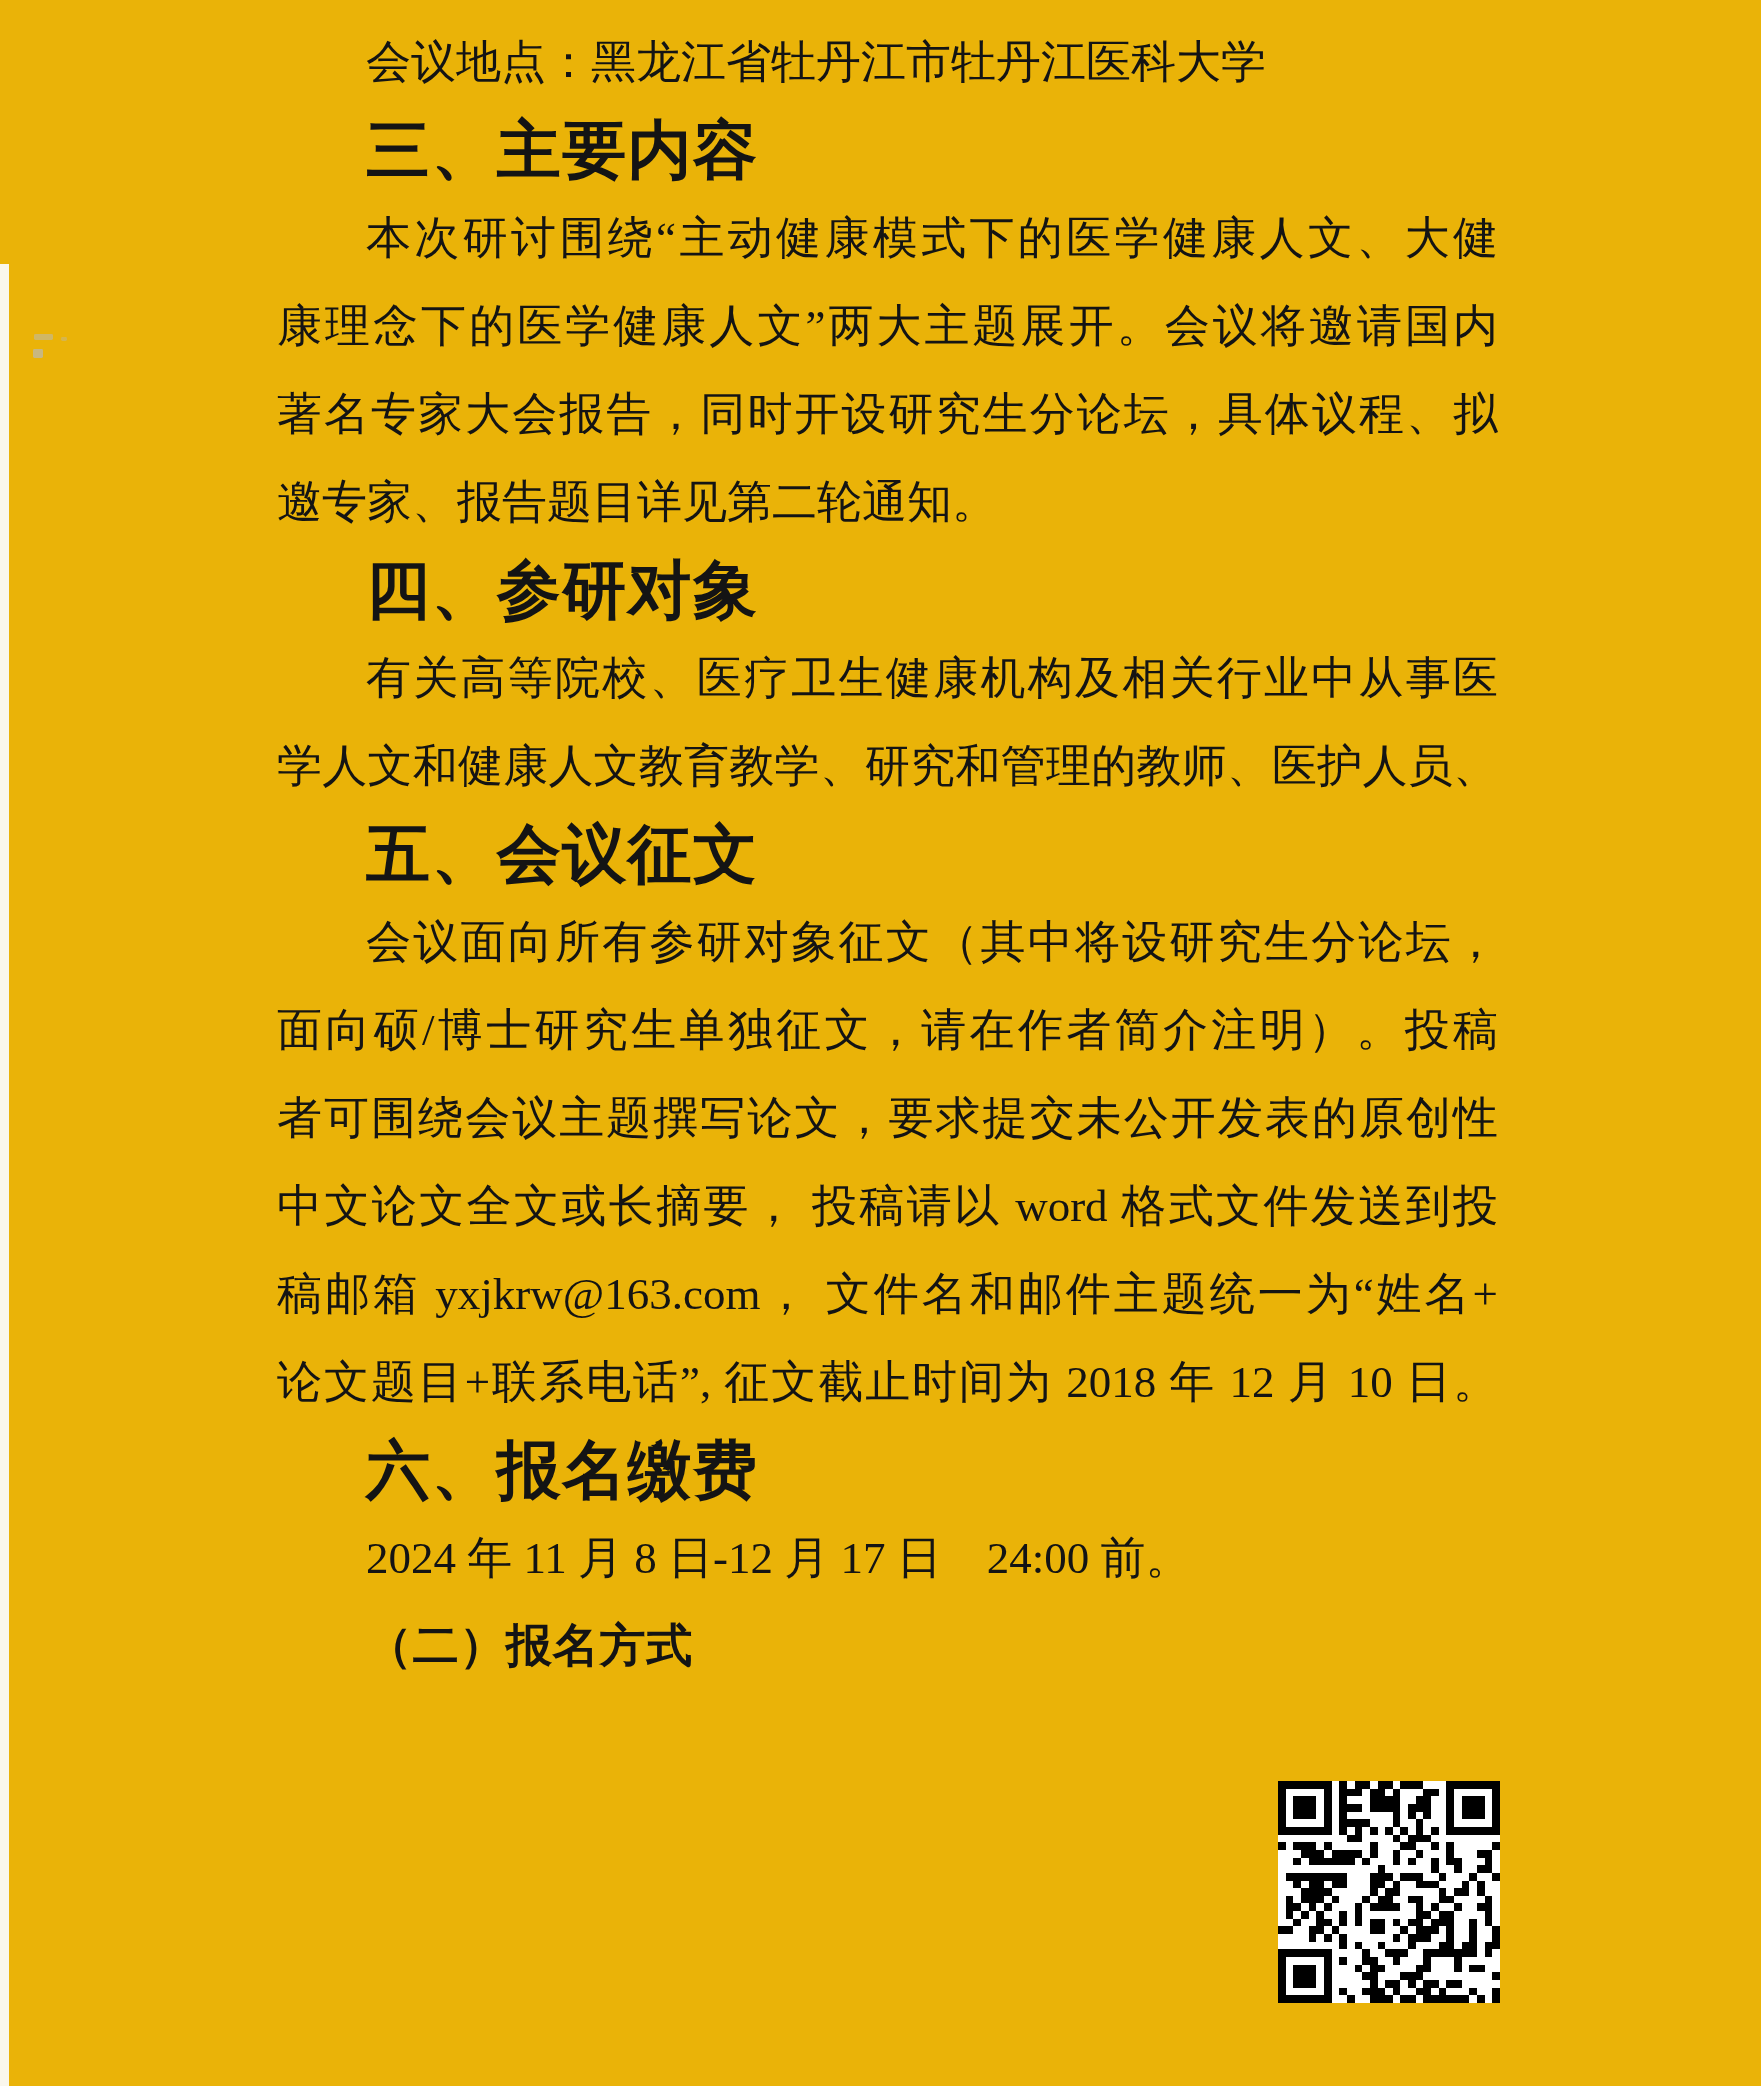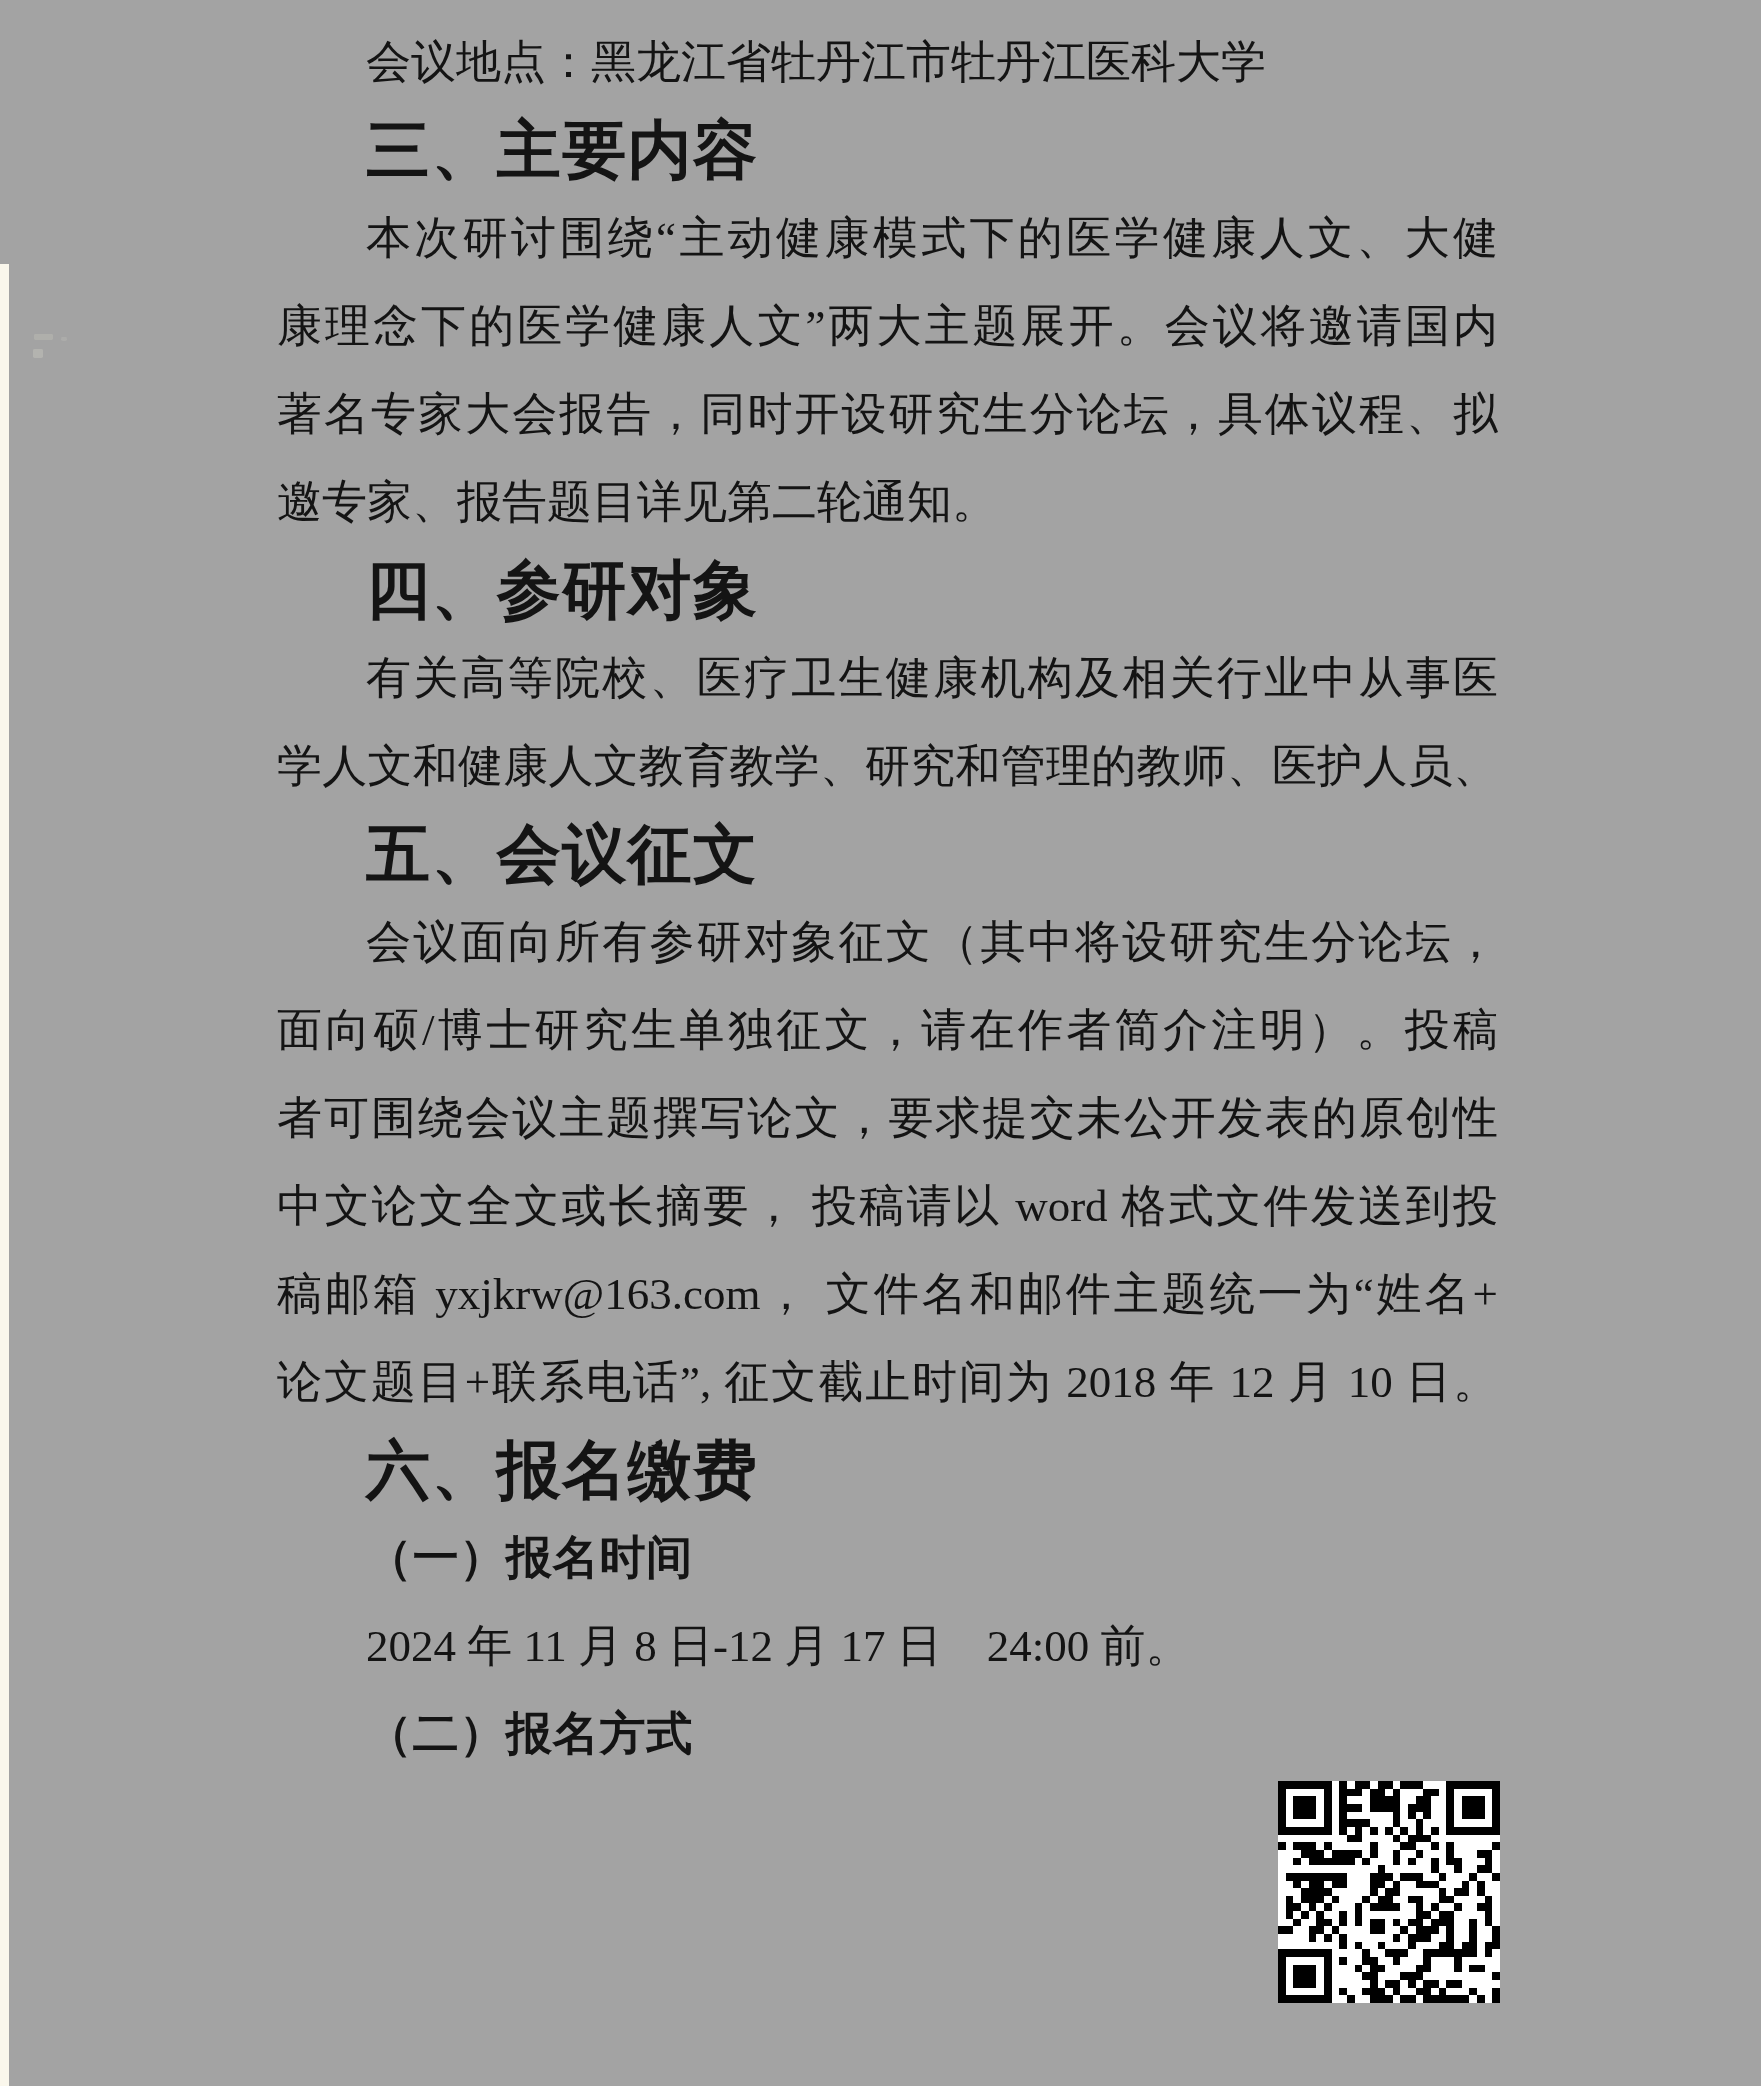--- a/index.html
+++ b/index.html
@@ -1,20 +1,20 @@
 <!DOCTYPE html>
 <html style="font-size:11.4px"><head>
 <meta charset="utf-8">
 <style>
   * { margin:0; padding:0; box-sizing:border-box; }
   html,body { background:#ffffff; }
   .page {
     position:relative;
     width:1761px; height:2087px;
-    background:#a3a3a3;
+    background:#eab308;
     color:#141414;
     overflow:hidden;
   }
   
   .stripe {
     position:absolute; left:0; top:264px; width:9.2px; height:1823px;
     background:#faf7ec;
   }
   .speck  { position:absolute; background:#b9b9b3; border-radius:1.4px; }
   .speck.a { left:34px; top:334px; width:18.5px; height:6.4px; opacity:.55; }
@@ -68,21 +68,20 @@
     <p class="line indent fill">有关高等院校、医疗卫生健康机构及相关行业中从事医</p>
     <p class="line fill">学人文和健康人文教育教学、研究和管理的教师、医护人员、</p>
     <h2 class="line heading indent">五、会议征文</h2>
     <p class="line indent fill">会议面向所有参研对象征文（其中将设研究生分论坛，</p>
     <p class="line fill">面向硕/博士研究生单独征文，请在作者简介注明）。投稿</p>
     <p class="line fill">者可围绕会议主题撰写论文，要求提交未公开发表的原创性</p>
     <p class="line fill">中文论文全文或长摘要， 投稿请以 word 格式文件发送到投</p>
     <p class="line fill">稿邮箱 yxjkrw@163.com， 文件名和邮件主题统一为“姓名+</p>
     <p class="line fill">论文题目+联系电话”, 征文截止时间为 2018 年 12 月 10 日。</p>
     <h2 class="line heading indent">六、报名缴费</h2>
-    <h3 class="line subheading indent">（一）报名时间</h3>
     <p class="line indent">2024 年 11 月 8 日-12 月 17 日　24:00 前。</p>
     <h3 class="line subheading indent">（二）报名方式</h3>
   </div>
 
   <div class="qr">
     <svg id="qr-svg" viewBox="0 0 29 29" shape-rendering="crispEdges" xmlns="http://www.w3.org/2000/svg" aria-hidden="true">
         <rect x="0" y="0" width="29" height="29" fill="#ffffff"></rect>
         <rect x="8" y="0" width="1" height="1" fill="#000"></rect>
         <rect x="10" y="0" width="1" height="1" fill="#000"></rect>
         <rect x="11" y="0" width="1" height="1" fill="#000"></rect>

